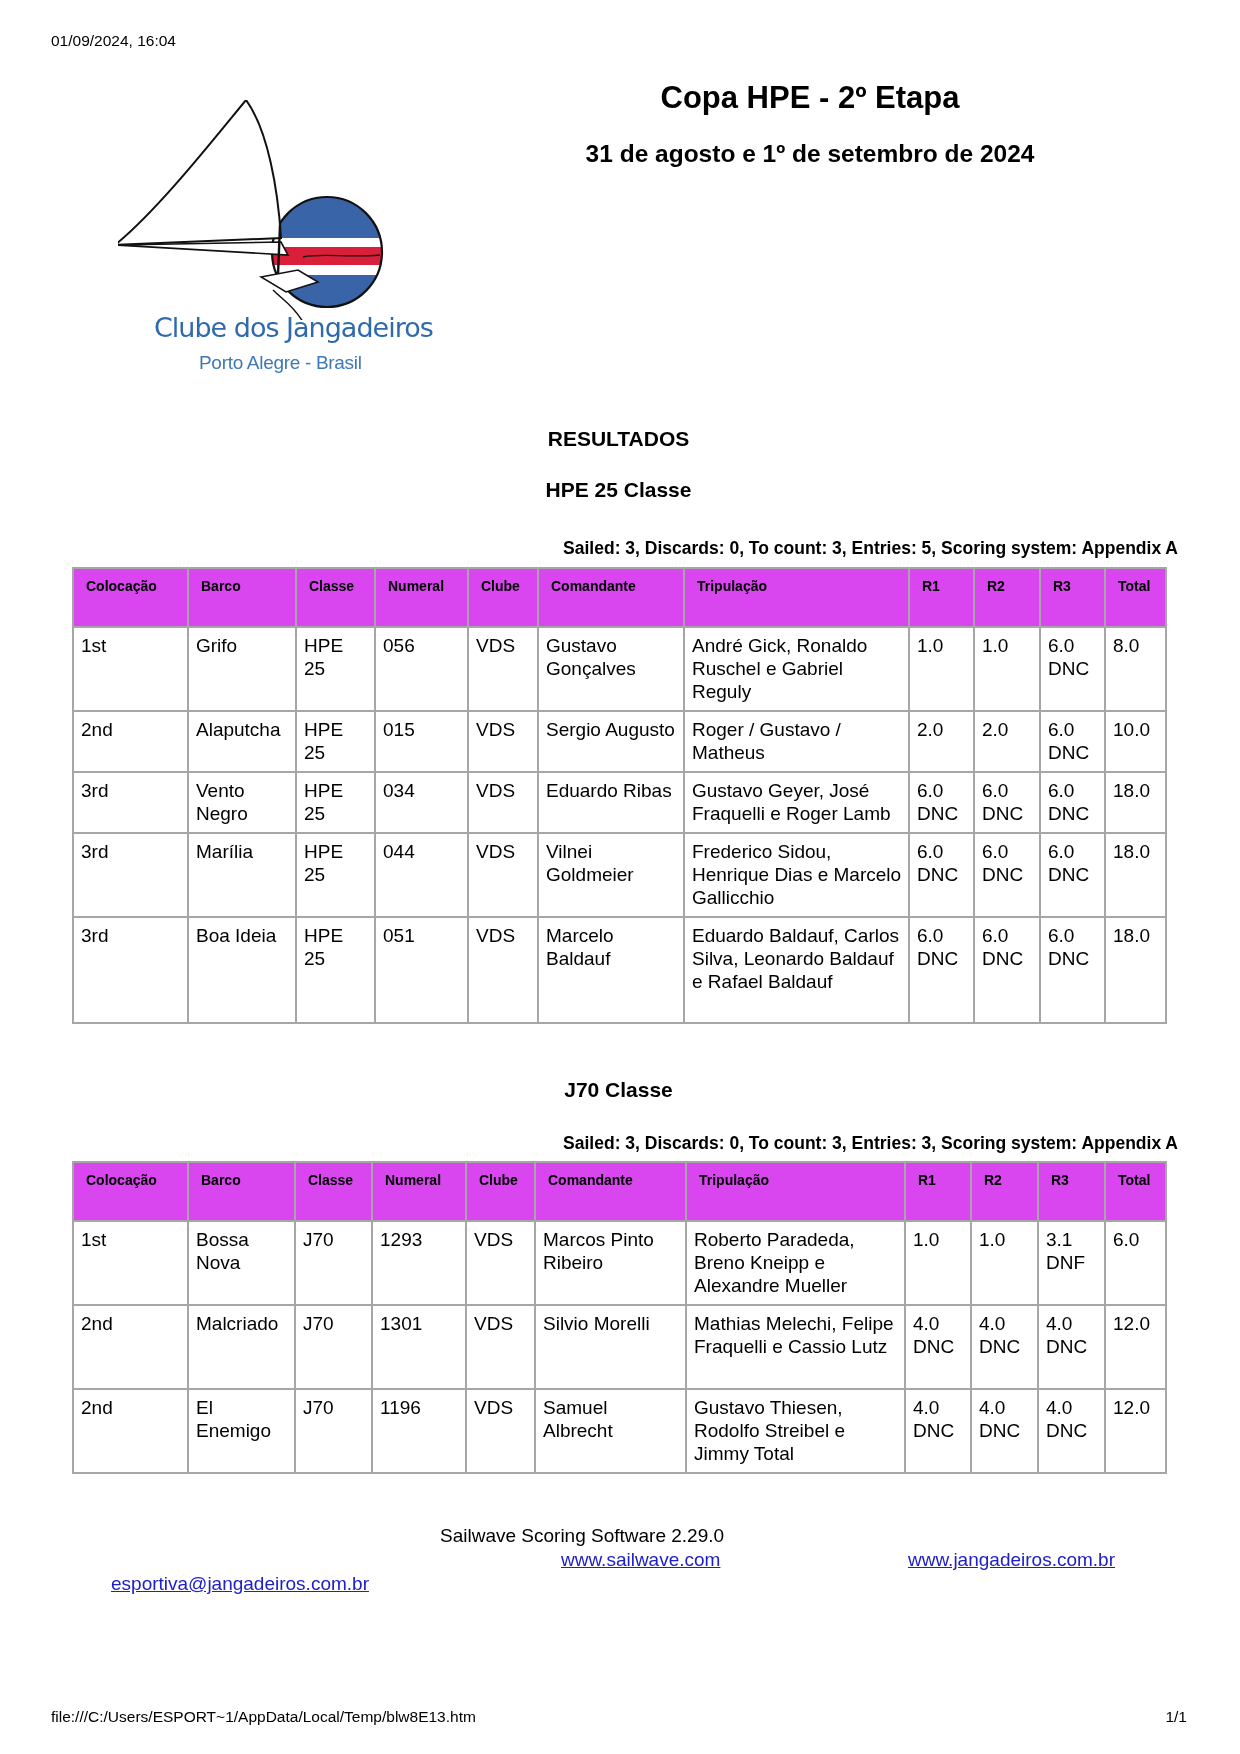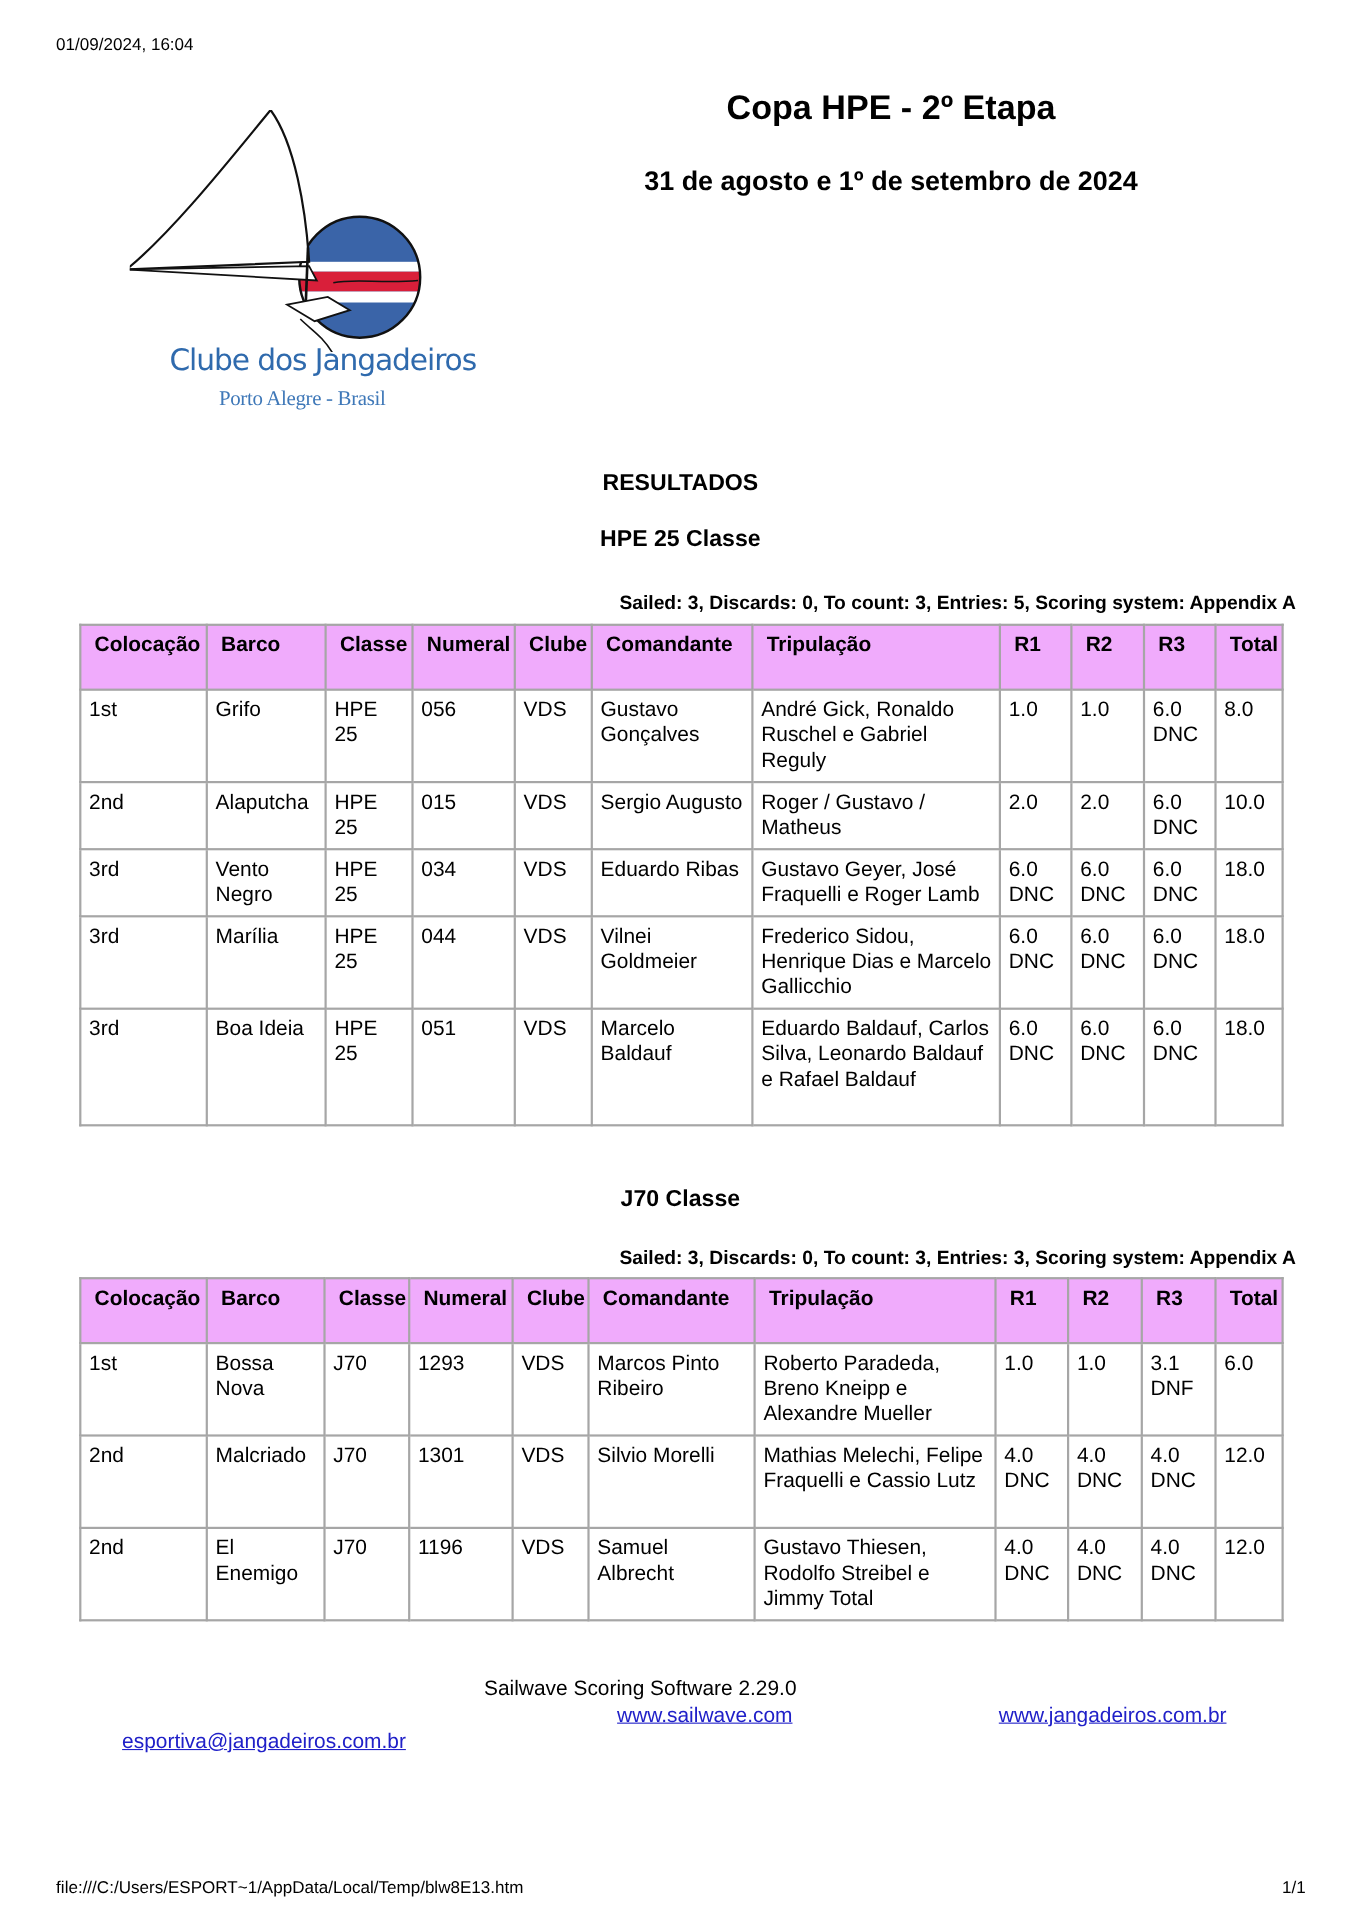--- a/index.html
+++ b/index.html
@@ -6,31 +6,31 @@
     body { width: 1240px; height: 1754px; position: relative; font-family: "Liberation Sans", sans-serif; color: #000; overflow: hidden; }
     .print-header { position: absolute; top: 32px; left: 0; width: 1240px; height: 20px; font-size: 15.5px; }
     .print-header .date { position: absolute; left: 51px; top: 0; }
     .print-header .doc-title { position: absolute; left: 387px; top: 0; white-space: nowrap; }
     .print-footer { position: absolute; top: 1708px; left: 0; width: 1240px; height: 20px; font-size: 15.5px; }
     .print-footer .path { position: absolute; left: 51px; top: 0; }
     .print-footer .page { position: absolute; right: 53px; top: 0; }
 
     .logo { position: absolute; left: 118px; top: 100px; width: 310px; height: 280px; }
     .logo .club-name { position: absolute; left: 36px; top: 212px; font-size: 27px; color: #2f6aad; font-family: "DejaVu Sans", sans-serif; letter-spacing: -1px; white-space: nowrap; }
-    .logo .club-city { position: absolute; left: 81px; top: 252px; font-size: 19px; color: #3f78b8; font-family: Liberation Serif, serif; letter-spacing: -0.3px; white-space: nowrap; }
+    .logo .club-city { position: absolute; left: 81px; top: 252px; font-size: 19px; color: #3f78b8; font-family: Liberation Sans, sans-serif; letter-spacing: -0.3px; white-space: nowrap; }
 
     .event-title { position: absolute; left: 540px; width: 540px; top: 80px; text-align: center; font-weight: bold; font-size: 31px; }
-    .event-dates { position: absolute; left: 440px; width: 740px; top: 140px; text-align: center; font-weight: bold; font-size: 24.5px; margin-top: 12px; }
+    .event-dates { position: absolute; left: 440px; width: 740px; top: 140px; text-align: center; font-weight: bold; font-size: 24.5px; }
 
     .section-title { position: absolute; left: 72px; width: 1093px; text-align: center; font-weight: bold; font-size: 21px; }
     .summary { position: absolute; left: 85px; width: 1093px; text-align: right; font-weight: bold; font-size: 17.5px; }
 
     table.results { position: absolute; left: 72px; border-collapse: collapse; font-size: 19px; table-layout: fixed; }
     table.results th, table.results td { border: 2px solid #a6a6a6; vertical-align: top; text-align: left; padding: 6px 6px 4px 7px; line-height: 23px; }
-    table.results th { background: #f0abfc; font-weight: bold; font-size: 19px; height: 47px; padding-left: 12px; }
+    table.results th { background: #d946ef; font-weight: bold; font-size: 14px; height: 47px; padding-left: 12px; }
     table.results td { font-weight: normal; }
 
     .footer-credit { position: absolute; left: 440px; width: 420px; top: 1525px; text-align: left; font-size: 19px; }
     .footer-link { position: absolute; font-size: 19px; color: #1a0dab; text-decoration: underline; color: #2020c8; }
   </style>
 </head>
 <body>
 
 <div class="print-header">
   <span class="date">01/09/2024, 16:04</span>

